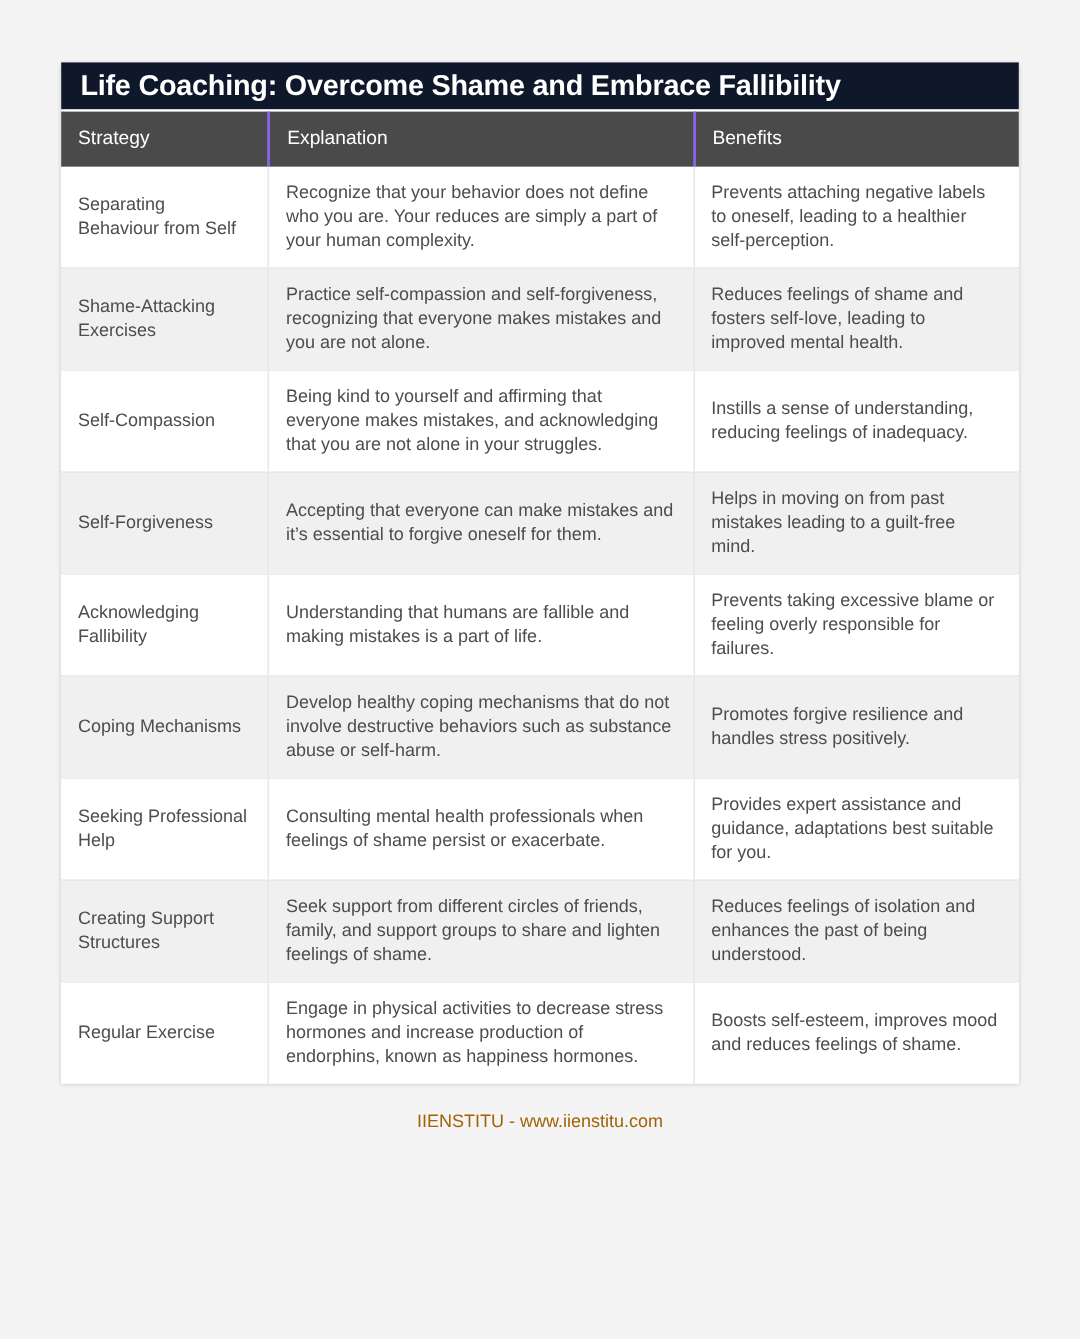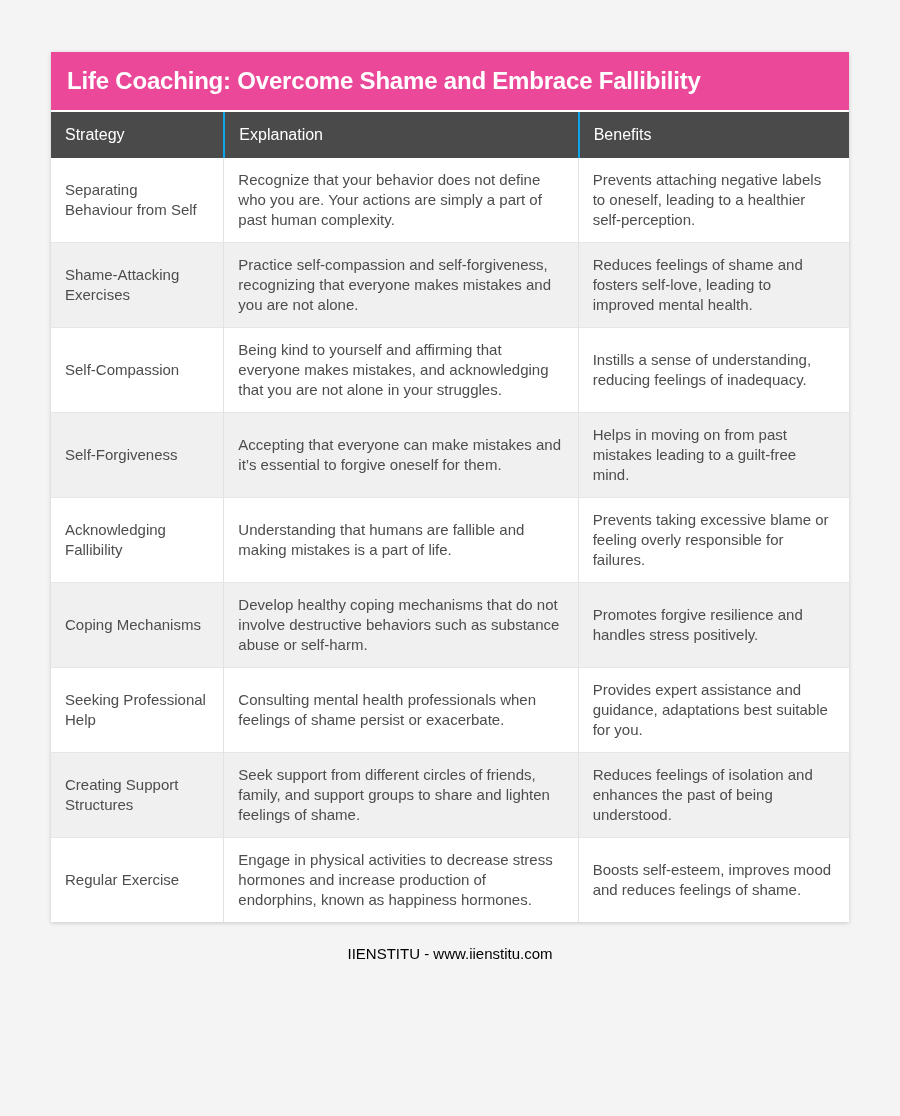--- a/index.html
+++ b/index.html
@@ -9,23 +9,23 @@
     background: #f4f4f4;
     font-family: "Liberation Sans", "DejaVu Sans", sans-serif;
   }
   .card {
     width: 798px;
     margin: 52px auto 0 auto;
     background: #ffffff;
     box-shadow: 0 1px 4px rgba(0,0,0,0.18);
   }
   .title-bar {
-    background: #ec4899;
+    background: #0f172a;
     color: #ffffff;
-    height: 58px;
+    height: 39px;
     display: flex;
     align-items: center;
     padding: 0 16px;
     font-size: 24px;
     font-weight: 700;
     letter-spacing: -0.2px;
     margin-bottom: 2px;
   }
   table {
     width: 100%;
@@ -39,39 +39,39 @@
   thead th {
     background: #4a4a4a;
     color: #ffffff;
     text-align: left;
     font-size: 16px;
     font-weight: 400;
     padding: 14px 14px;
     height: 46px;
     vertical-align: middle;
   }
-  thead th + th { border-left: 2px solid #0ea5e9; }
+  thead th + th { border-left: 2px solid #8b5cf6; }
   tbody td {
     font-size: 15px;
     line-height: 20px;
     color: #4d4d4d;
     padding: 12px 16px 12px 14px;
     vertical-align: middle;
     border-top: 1px solid #e6e6e6;
   }
   tbody tr:first-child td { border-top: none; }
   tbody td + td { border-left: 1px solid #e2e2e2; }
   tbody tr:nth-child(even) td { background: #f0f0f0; }
   tbody tr:nth-child(odd) td { background: #ffffff; }
   .row-min { min-height: 82px; }
   .footer {
     margin-top: 23px;
     text-align: center;
     font-size: 15px;
-    color: #000000;
+    color: #a16207;
   }
 </style>
 </head>
 <body>
 
 <div class="card">
   <div class="title-bar">Life Coaching: Overcome Shame and Embrace Fallibility</div>
 
   <table>
     <colgroup>
@@ -82,21 +82,21 @@
     <thead>
       <tr>
         <th>Strategy</th>
         <th>Explanation</th>
         <th>Benefits</th>
       </tr>
     </thead>
     <tbody>
       <tr>
         <td class="row-min">Separating Behaviour from Self</td>
-        <td>Recognize that your behavior does not define who you are. Your actions are simply a part of past human complexity.</td>
+        <td>Recognize that your behavior does not define who you are. Your reduces are simply a part of your human complexity.</td>
         <td>Prevents attaching negative labels to oneself, leading to a healthier self-perception.</td>
       </tr>
       <tr>
         <td>Shame-Attacking Exercises</td>
         <td>Practice self-compassion and self-forgiveness, recognizing that everyone makes mistakes and you are not alone.</td>
         <td>Reduces feelings of shame and fosters self-love, leading to improved mental health.</td>
       </tr>
       <tr>
         <td>Self-Compassion</td>
         <td>Being kind to yourself and affirming that everyone makes mistakes, and acknowledging that you are not alone in your struggles.</td>

